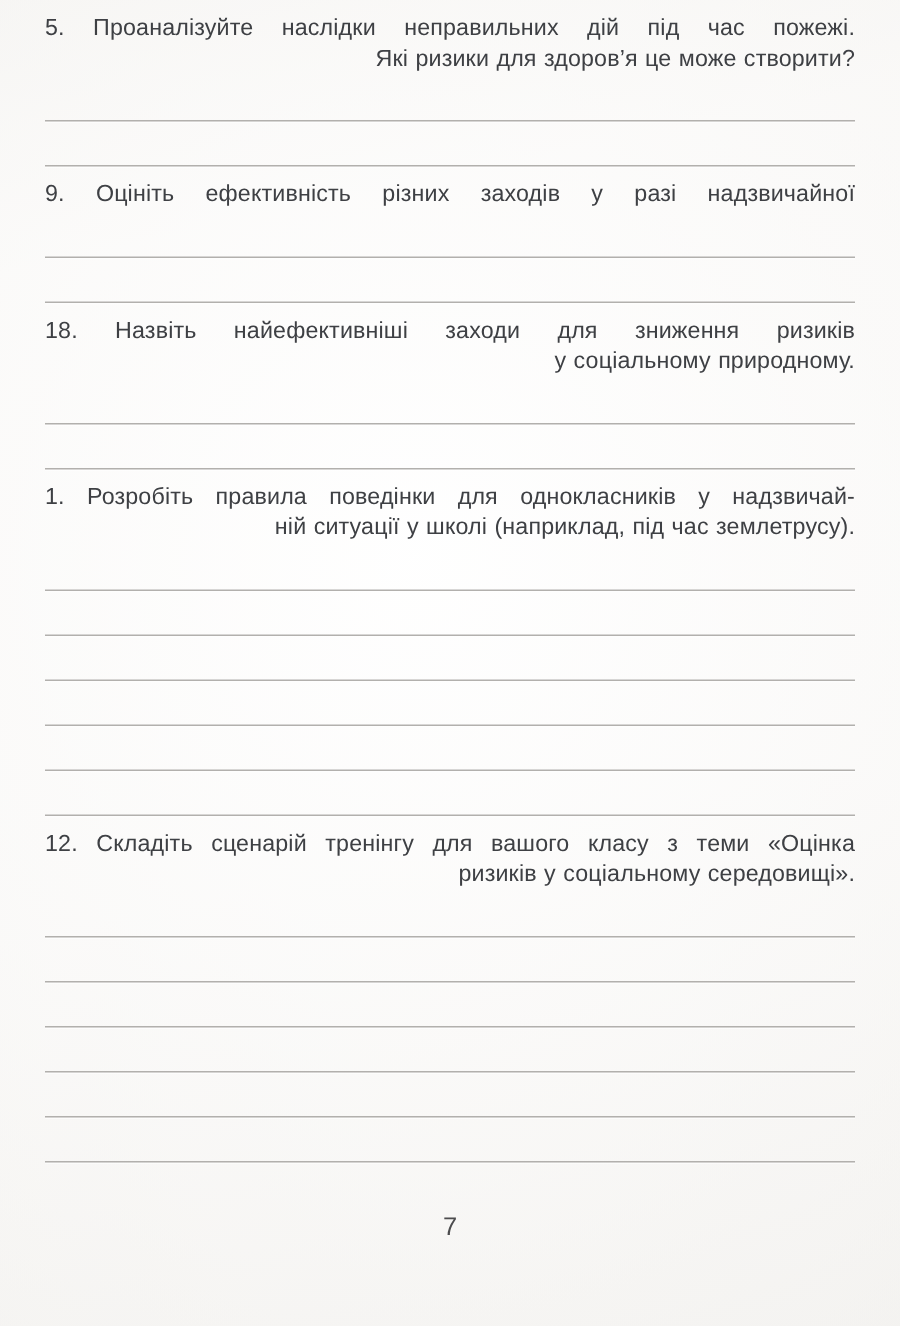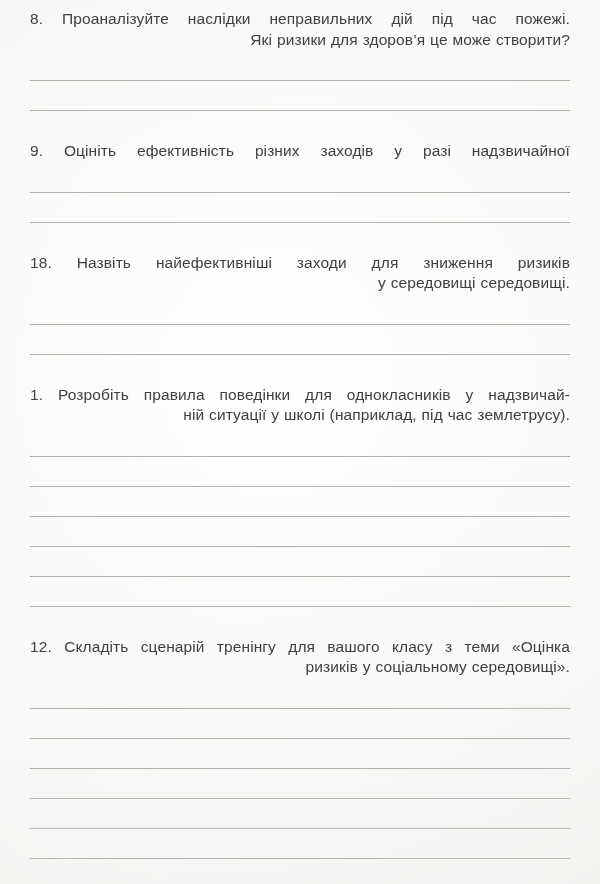--- a/index.html
+++ b/index.html
@@ -15,21 +15,21 @@
     margin: 0 auto;
     padding: 9px 30px 0 30px;
     overflow: hidden;
     background:
       radial-gradient(130% 95% at 46% 42%, rgba(255,255,255,0.92) 0%, rgba(247,246,244,0.55) 60%, rgba(238,237,234,0.55) 100%),
       linear-gradient(168deg, #f5f4f2 0%, #fcfbfa 18%, #fbfaf9 62%, #f3f2f0 100%);
     font-family: "Liberation Sans", "DejaVu Sans", sans-serif;
     color: #3e4044;
   }
   .question {
-    margin-top: 30px;
+    margin-top: 9px;
   }
   .question:first-child {
     margin-top: 0;
   }
   .question.q-12 {
   }
   .q-line {
     font-size: 15.5px;
     line-height: 20.5px;
     letter-spacing: 0.1px;
@@ -56,39 +56,39 @@
     font-size: 17px;
     color: #4c4c4e;
   }
 </style>
 </head>
 <body>
 
 <div class="page">
 
   <section class="question q-8">
-    <div class="q-line q-first">8. Проаналізуйте наслідки неправильних дій під час пожежі.</div>
+    <div class="q-line q-first">5. Проаналізуйте наслідки неправильних дій під час пожежі.</div>
     <div class="q-line q-last">Які ризики для здоров’я це може створити?</div>
     <div class="answer-lines">
         <div class="answer-line"></div>
         <div class="answer-line"></div>
       </div>
   </section>
 
   <section class="question q-9">
     <div class="q-line q-first">9. Оцініть ефективність різних заходів у разі надзвичайної</div>
     <div class="answer-lines">
         <div class="answer-line"></div>
         <div class="answer-line"></div>
       </div>
   </section>
 
   <section class="question q-10">
     <div class="q-line q-first">18. Назвіть найефективніші заходи для зниження ризиків</div>
-    <div class="q-line q-last">у середовищі середовищі.</div>
+    <div class="q-line q-last">у соціальному природному.</div>
     <div class="answer-lines">
         <div class="answer-line"></div>
         <div class="answer-line"></div>
       </div>
   </section>
 
   <section class="question q-11">
     <div class="q-line q-first">1. Розробіть правила поведінки для однокласників у надзвичай-</div>
     <div class="q-line q-last">ній ситуації у школі (наприклад, під час землетрусу).</div>
     <div class="answer-lines">

